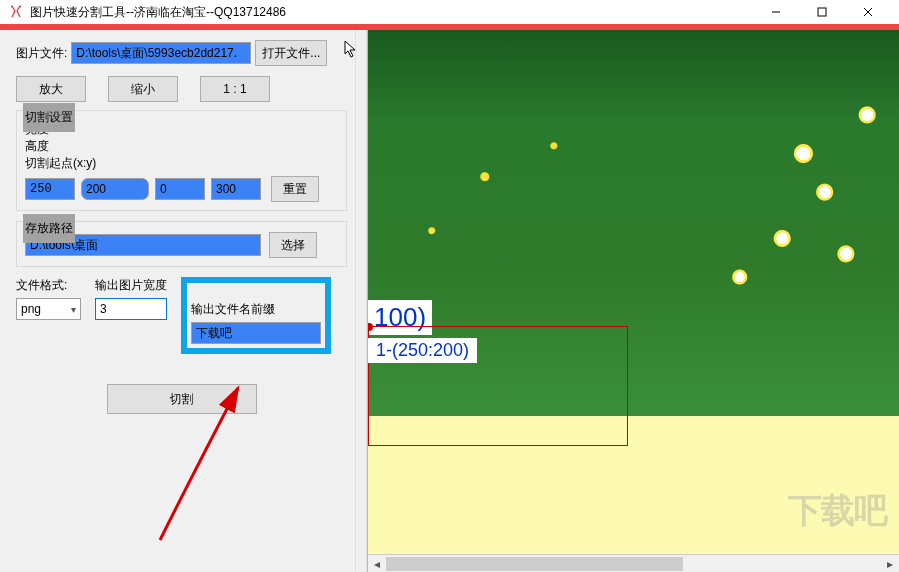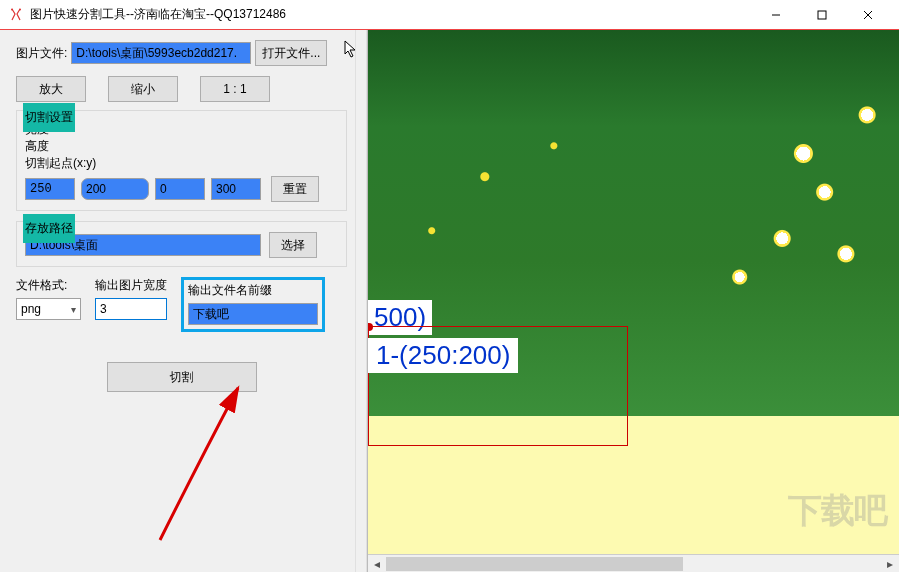--- a/index.html
+++ b/index.html
@@ -1,45 +1,45 @@
 <!DOCTYPE html>
 <html><head>
 <meta charset="utf-8">
 <style>
 * { box-sizing: border-box; margin: 0; padding: 0; font-family: "Microsoft YaHei", "SimSun", sans-serif; font-size: 12px; }
 body { background: #fff; width: 899px; height: 572px; overflow: hidden; position: relative; }
 
 
-.titlebar { height: 30px; background: #fff; border-bottom: 1px solid #ef4444; display: flex; align-items: center; padding: 0 8px; }
+.titlebar { height: 30px; background: #fff; border-bottom: 6px solid #ef4444; display: flex; align-items: center; padding: 0 8px; }
 .titlebar .app-icon { width: 16px; height: 16px; margin-right: 6px; display: flex; align-items: center; justify-content: center; }
 .titlebar .title-text { flex: 1; color: #000; }
 .titlebar .win-btns { display: flex; }
 .titlebar .wbtn { width: 46px; height: 30px; display: flex; align-items: center; justify-content: center; color: #000; }
 
 
 .client { display: flex; height: 542px; }
 .left-panel { width: 355px; padding: 10px 8px 10px 16px; background: #f0f0f0; position: relative; }
 .gutter { width: 12px; background: #f0f0f0; border-left: 1px solid #e0e0e0; border-right: 1px solid #e0e0e0; }
 .right-panel { flex: 1; position: relative; background: #fff; border-left: 1px solid #bbb; display:flex; flex-direction:column; }
 
 
 .row { display: flex; align-items: center; margin-bottom: 8px; }
 .lbl { color: #000; margin-right: 4px; }
 .txt { border: 1px solid #a0a0a0; background: #3b82f6; height: 22px; padding: 2px 4px; }
 .btn { border: 1px solid #adadad; background: #e1e1e1; height: 26px; padding: 0 4px; text-align: center; display: inline-flex; align-items: center; justify-content: center; cursor: default; }
 .zoom-btn { width: 70px; height: 26px; margin-right: 22px; }
 .fieldset { border: 1px solid #d9d9d9; padding: 10px 8px 8px 8px; margin: 8px 0 10px 0; position: relative; }
-.fieldset .legend { position: absolute; top: -8px; left: 6px; background: #14b8a6; padding: 6px 2px; text-align: right; }
+.fieldset .legend { position: absolute; top: -8px; left: 6px; background: #a3a3a3; padding: 6px 2px; text-align: right; }
 .col-labels { display: flex; flex-direction: column; }
 .col-labels span { margin-right: 4px; }
 .col-inputs { display: flex; align-items: center; margin-top: 4px; }
 .grp { display:flex; flex-direction:column; margin-right:10px; }
 .select { border:1px solid #a0a0a0; background:#fff; height:22px; display:flex; align-items:center; padding:0 4px; justify-content:space-between; width:65px; }
 .select .caret { font-size:10px; color:#555; }
-.highlight-box { border: 3px solid #0ea5e9; padding: 2px 4px 4px 4px; }
+.highlight-box { border: 6px solid #0ea5e9; padding: 18px 4px 4px 4px; }
 .cut-btn { width: 150px; height: 30px; margin: 30px auto 0 auto; display:flex; }
 
 
 .viewer { position: relative; flex:1; overflow: hidden; }
 .grass { position:absolute; left:0; top:0; right:0; height:386px; background:
   radial-gradient(circle at 82% 32%, #fff 0 7px, #ffe94a 7px 9px, transparent 10px),
   radial-gradient(circle at 86% 42%, #fff 0 6px, #ffe94a 6px 8px, transparent 9px),
   radial-gradient(circle at 78% 54%, #fff 0 6px, #ffe94a 6px 8px, transparent 9px),
   radial-gradient(circle at 90% 58%, #fff 0 6px, #ffe94a 6px 8px, transparent 9px),
   radial-gradient(circle at 94% 22%, #fff 0 6px, #ffe94a 6px 8px, transparent 9px),
@@ -47,21 +47,21 @@
   radial-gradient(circle at 22% 38%, #f5e233 0 4px, transparent 5px),
   radial-gradient(circle at 35% 30%, #f5e233 0 3px, transparent 4px),
   radial-gradient(circle at 12% 52%, #f5e233 0 3px, transparent 4px),
   linear-gradient(180deg,#1a5a1f 0%, #2a7a2d 25%, #2e7a2a 60%, #3b8f3a 100%);
   }
 .below { position:absolute; left:0; right:0; top:386px; bottom:0; background:#fdfab1; }
 .watermark { position:absolute; right:12px; bottom:20px; color: rgba(150,150,150,0.35); font-size:34px; font-weight:700; letter-spacing:-1px; }
 .sel-rect { position:absolute; border:1px solid #c00; left:0; top:296px; width:260px; height:120px; }
 .sel-handle { position:absolute; left:-4px; top:-4px; width:8px; height:8px; background:#c00; border-radius:50%; }
 .overlay1 { position:absolute; left:0; top:270px; background:#fff; color:#0033cc; font-size:26px; padding:2px 6px; font-family: "Segoe UI", sans-serif; }
-.overlay2 { position:absolute; left:0; top:308px; background:#fff; color:#0033cc; font-size:26px; padding:2px 8px; font-family: "Segoe UI", sans-serif; }
+.overlay2 { position:absolute; left:0; top:308px; background:#fff; color:#0033cc; font-size:18px; padding:2px 8px; font-family: "Segoe UI", sans-serif; }
 .hscroll { height:18px; background:#f0f0f0; border-top:1px solid #ccc; display:flex; align-items:center; }
 .hscroll .arrow { width:18px; height:18px; display:flex; align-items:center; justify-content:center; color:#555; }
 .hscroll .track { flex:1; height:18px; position:relative; }
 .hscroll .thumb { position:absolute; left:0; top:2px; height:14px; width:60%; background:#cdcdcd; }
 
 
 .arrow-svg { position:absolute; pointer-events:none; }
 
 
 .cursor-ptr { position:absolute; left:344px; top:40px; z-index:50;}
@@ -173,21 +173,21 @@
 
   </div>
 
   <div class="gutter"></div>
 
   <div class="right-panel">
     <div class="viewer">
       <div class="grass"></div>
       <div class="below"></div>
       <div class="watermark">下载吧</div>
-      <div class="overlay1">500)</div>
+      <div class="overlay1">100)</div>
       <div class="sel-rect">
         <div class="sel-handle"></div>
       </div>
       <div class="overlay2">1-(250:200)</div>
     </div>
     <div class="hscroll">
       <div class="arrow">◂</div>
       <div class="track">
           <div class="thumb"></div>
         </div>

